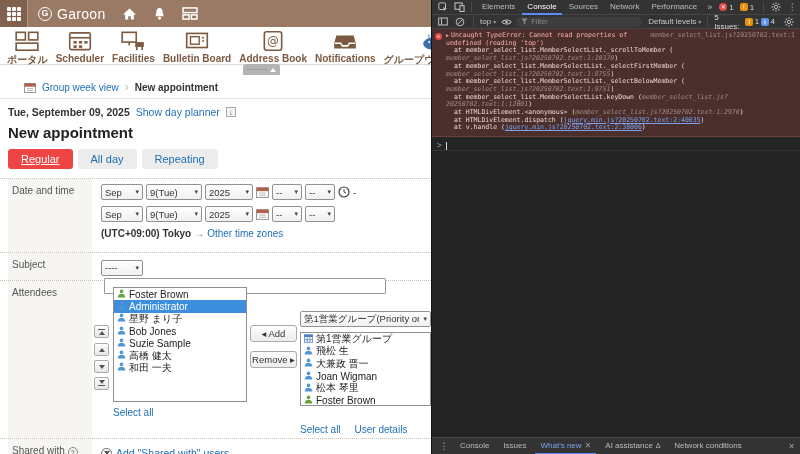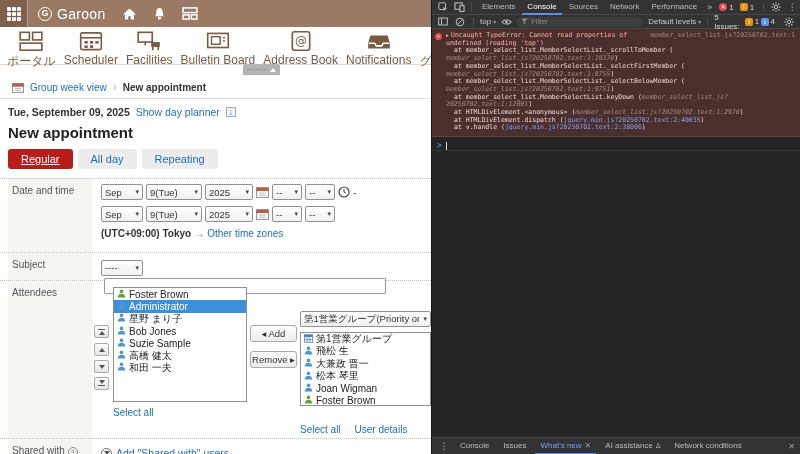--- a/index.html
+++ b/index.html
@@ -14,39 +14,39 @@
   .launcher { width:28px; height:27px; background:#7f614d; display:flex; align-items:center; justify-content:center; border-right:1px solid rgba(255,255,255,.35); }
   .grid9 { display:grid; grid-template-columns:repeat(3,4px); grid-template-rows:repeat(3,4px); gap:1px; }
   .grid9 i { background:#fff; border-radius:1px; }
   .g-logo { display:flex; align-items:center; gap:5px; margin-left:10px; color:#fff; }
   .g-circ { width:14px; height:14px; border:1.5px solid #fff; border-radius:50%; font-size:9px; font-weight:bold; line-height:11px; text-align:center; color:#fff; }
   .g-name { font-size:14px; letter-spacing:.3px; }
   .tb-ic { margin-left:16px; display:flex; align-items:center; }
 
   .g-appbar { position:absolute; left:0; top:27px; width:100%; height:38px; background:#fff; border-bottom:1px solid #d9d9d9; display:flex; align-items:flex-start; padding:3px 2px 0 4px; gap:2px; }
   .app { display:flex; flex-direction:column; align-items:center; gap:1px; padding:0 3px; cursor:pointer; }
-  .app .lbl { font-size:12px; color:#7b5a41; white-space:nowrap; }
+  .app .lbl { font-size:10px; color:#7b5a41; white-space:nowrap;font-weight:bold; }
 
   .handle { position:absolute; left:243px; top:64px; width:37px; height:11px; background:#b3b3b3; border-radius:3px 3px 0 0; display:flex; align-items:center; justify-content:flex-end; padding:0 4px; }
   .handle .dots { flex:1; border-top:1px dotted #8a8a8a; margin-right:3px; }
   .handle .chev { width:0; height:0; border-left:3px solid transparent; border-right:3px solid transparent; border-bottom:4px solid #fff; }
 
-  .crumb { position:absolute; left:0; top:76px; width:100%; height:23px; border-bottom:1px solid #e2e2e2; display:flex; align-items:center; padding-left:12px; gap:6px; font-size:10px; }
+  .crumb { position:absolute; left:0; top:76px; width:100%; height:23px; border-bottom:1px solid #e2e2e2; display:flex; align-items:center; padding-left:24px; gap:6px; font-size:10px; }
   .crumb .sep { color:#c0c0c0; font-size:12px; }
   .crumb .cur { color:#333; font-weight:bold; }
   a.lnk-b, .lnk-b { color:#1f6fb5; text-decoration:none; cursor:pointer; }
 
   .content { position:absolute; left:0; top:99px; width:100%; height:355px; }
   .dateline { margin:7px 0 0 8px; font-size:10.5px; display:flex; align-items:center; gap:6px; }
   .dateline .d { font-weight:bold; color:#333; }
   .dl-ic { width:10px; height:10px; border:1px solid #aaa; background:#f4f4f4; color:#1f6fb5; font-size:8px; line-height:9px; text-align:center; font-weight:bold; }
   .pg-title { margin:6px 0 0 8px; font-size:15px; font-weight:bold; color:#222; }
   .tabs { margin:8px 0 0 8px; display:flex; gap:5px; }
   .tab { font-size:11px; padding:4px 13px; border-radius:3px; background:#ececec; color:#1f6fb5; cursor:pointer; }
-  .tab.active { background:#b91c1c; color:#fff;text-decoration:underline; }
+  .tab.active { background:#ef4444; color:#fff;text-decoration:underline; }
 
   .form { margin-top:9px; }
   .frow { display:flex; border-top:1px dotted #c3bfb7; }
   .fl { width:84px; margin-left:8px; background:#f6f5f2; padding:6px 4px 0 4px; font-size:10px; color:#555; flex-shrink:0; }
   .fc { flex:1; padding:5px 0 6px 9px; position:relative; }
 
   .sel { display:inline-flex; align-items:center; justify-content:space-between; border:1px solid #919191; border-radius:2px; background:linear-gradient(#fff,#f0f0f0); height:16px; font-size:9.5px; color:#333; padding:0 3px; vertical-align:middle; cursor:pointer; }
   .sel::after { content:"▾"; font-size:7px; color:#444; margin-left:4px; }
   .selrow { display:flex; align-items:center; gap:3px; margin-bottom:6px; }
   .dash { font-size:10px; color:#555; }
@@ -108,21 +108,21 @@
   .err-ic { position:absolute; left:3px; top:4px; width:7px; height:7px; border-radius:50%; background:#e24a4a; color:#fff; font-size:5px; line-height:7px; text-align:center; }
   .err-ic::before { content:"✕"; }
   .msg-line { color:#ffb0a8; }
   .msg-line .tri { color:#d7aaa2; font-size:5px; margin-right:2px; }
   .src { float:right; margin-left:8px; color:#a58b86; cursor:pointer; }
   .fn-line { padding-left:8px; }
   .fn-line.inline { padding-left:0; text-indent:8px; overflow-wrap:anywhere; }
   .lnk-line { padding-left:0; }
   .lnk { cursor:pointer; }
   .lnk.gray { color:#a58b86;font-style:italic; }
-  .lnk.blue { color:#7ba3f0; }
+  .lnk.blue { color:#7ba3f0; text-decoration:underline; }
   .prompt-row { display:flex; align-items:center; gap:4px; padding:4px 0 0 5px; border-bottom:1px solid #333; height:14px; }
   .chev-p { color:#7d99b5; font-size:8px; }
   .caret { width:1px; height:8px; background:#dadada; }
 
   .dt-drawer { height:17px; background:#333; border-top:1px solid #474747; display:flex; align-items:center; padding:0 5px; gap:4px; flex-shrink:0; }
   .dw-tab { font-size:8px; color:#bdbdbd; padding:0 5px; height:17px; line-height:16px; display:flex; align-items:center; gap:3px; cursor:pointer; white-space:nowrap; }
   .dw-tab.active { color:#7ca2f2; box-shadow:inset 0 -2px 0 #5c8df5; }
   .dw-x { font-size:8px; color:#9a9a9a; cursor:pointer; }
   .dw-x::before { content:"✕"; }
   .ai-tri { font-size:7px; color:#bdbdbd; }
@@ -453,28 +453,28 @@
                       <circle cx="6" cy="3.2" r="2.4" fill="#4f94d6"></circle>
                       <path d="M0.8 11.2 C1.4 7.6 3.4 6.4 6 6.4 C8.6 6.4 10.6 7.6 11.2 11.2 Z" fill="#4f94d6"></path>
                     </svg></span>
                   <span>大兼政 晋一</span>
                 </div>
                 <div class="row">
                   <span><svg width="9" height="9" viewBox="0 0 12 12">
                       <circle cx="6" cy="3.2" r="2.4" fill="#4f94d6"></circle>
                       <path d="M0.8 11.2 C1.4 7.6 3.4 6.4 6 6.4 C8.6 6.4 10.6 7.6 11.2 11.2 Z" fill="#4f94d6"></path>
                     </svg></span>
+                  <span>Joan Wigman</span>
+                </div>
+                <div class="row">
+                  <span><svg width="9" height="9" viewBox="0 0 12 12">
+                      <circle cx="6" cy="3.2" r="2.4" fill="#4f94d6"></circle>
+                      <path d="M0.8 11.2 C1.4 7.6 3.4 6.4 6 6.4 C8.6 6.4 10.6 7.6 11.2 11.2 Z" fill="#4f94d6"></path>
+                    </svg></span>
                   <span>松本 琴里</span>
-                </div>
-                <div class="row">
-                  <span><svg width="9" height="9" viewBox="0 0 12 12">
-                      <circle cx="6" cy="3.2" r="2.4" fill="#4f94d6"></circle>
-                      <path d="M0.8 11.2 C1.4 7.6 3.4 6.4 6 6.4 C8.6 6.4 10.6 7.6 11.2 11.2 Z" fill="#4f94d6"></path>
-                    </svg></span>
-                  <span>Joan Wigman</span>
                 </div>
                 <div class="row">
                   <span><svg width="9" height="9" viewBox="0 0 12 12">
                       <circle cx="6" cy="3.2" r="2.4" fill="#66a33e"></circle>
                       <path d="M0.8 11.2 C1.4 7.6 3.4 6.4 6 6.4 C8.6 6.4 10.6 7.6 11.2 11.2 Z" fill="#66a33e"></path>
                     </svg></span>
                   <span>Foster Brown</span>
                 </div>
                 <div class="row">
                   <span><svg width="9" height="9" viewBox="0 0 12 12">

